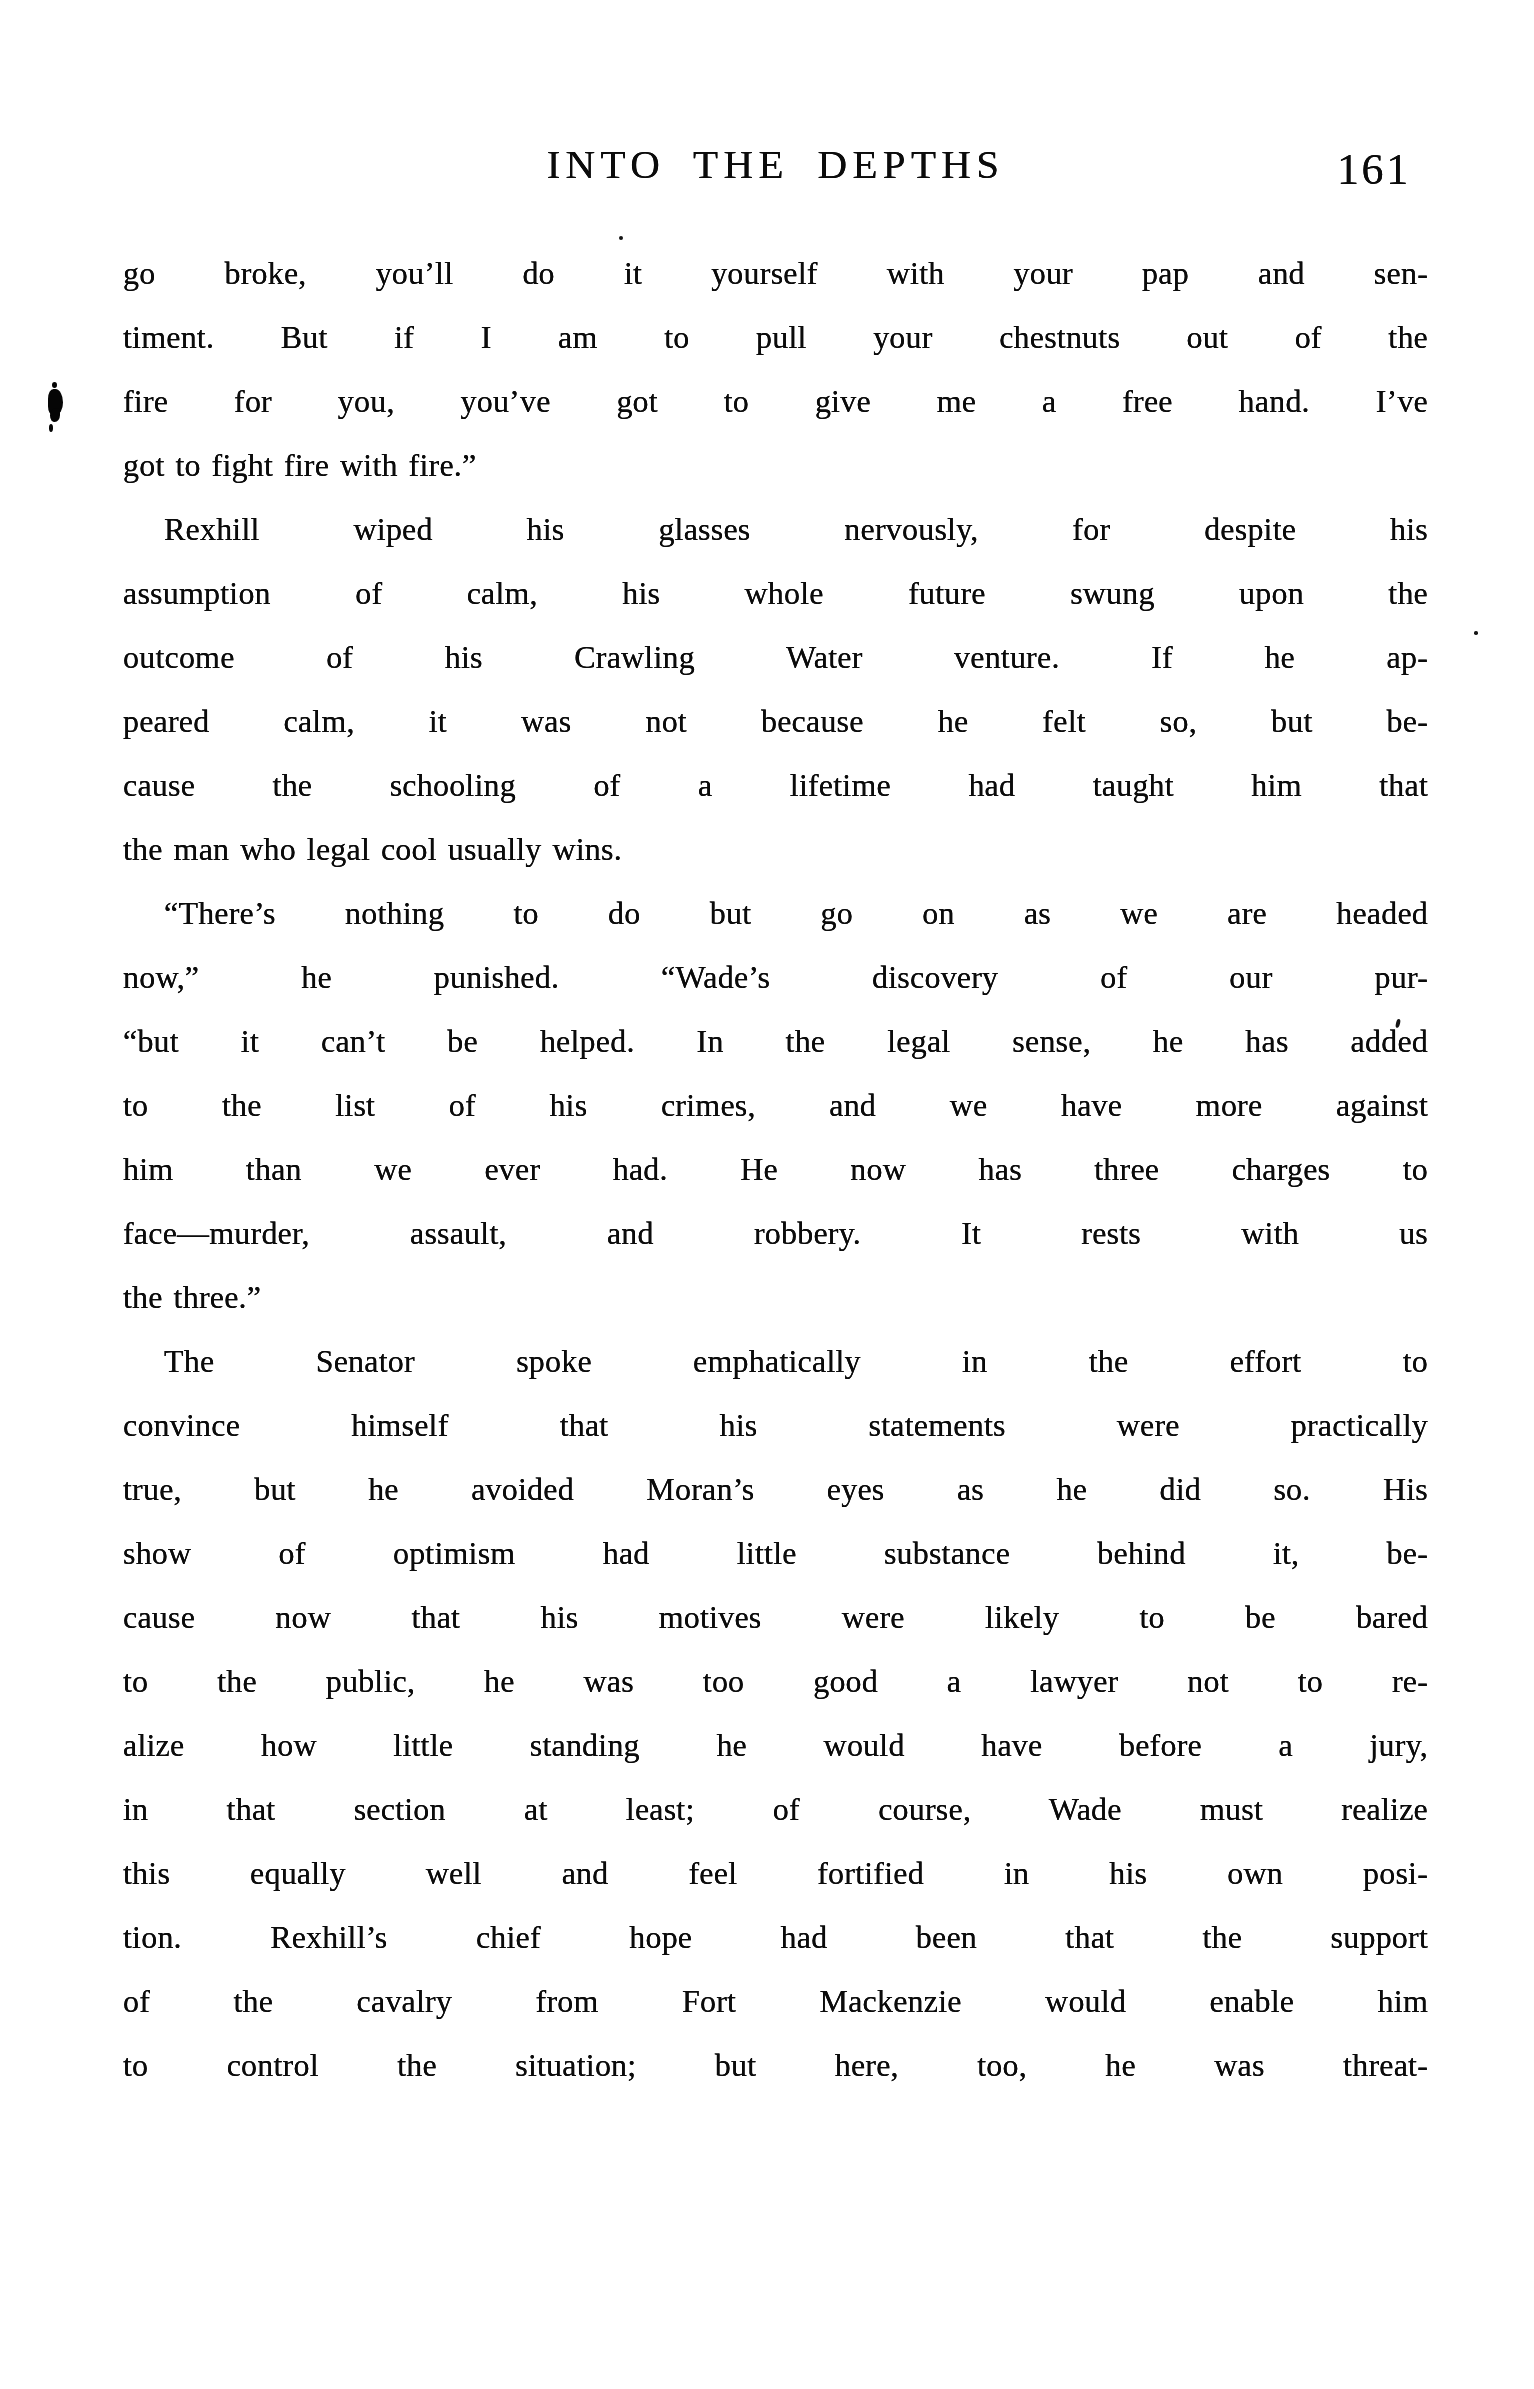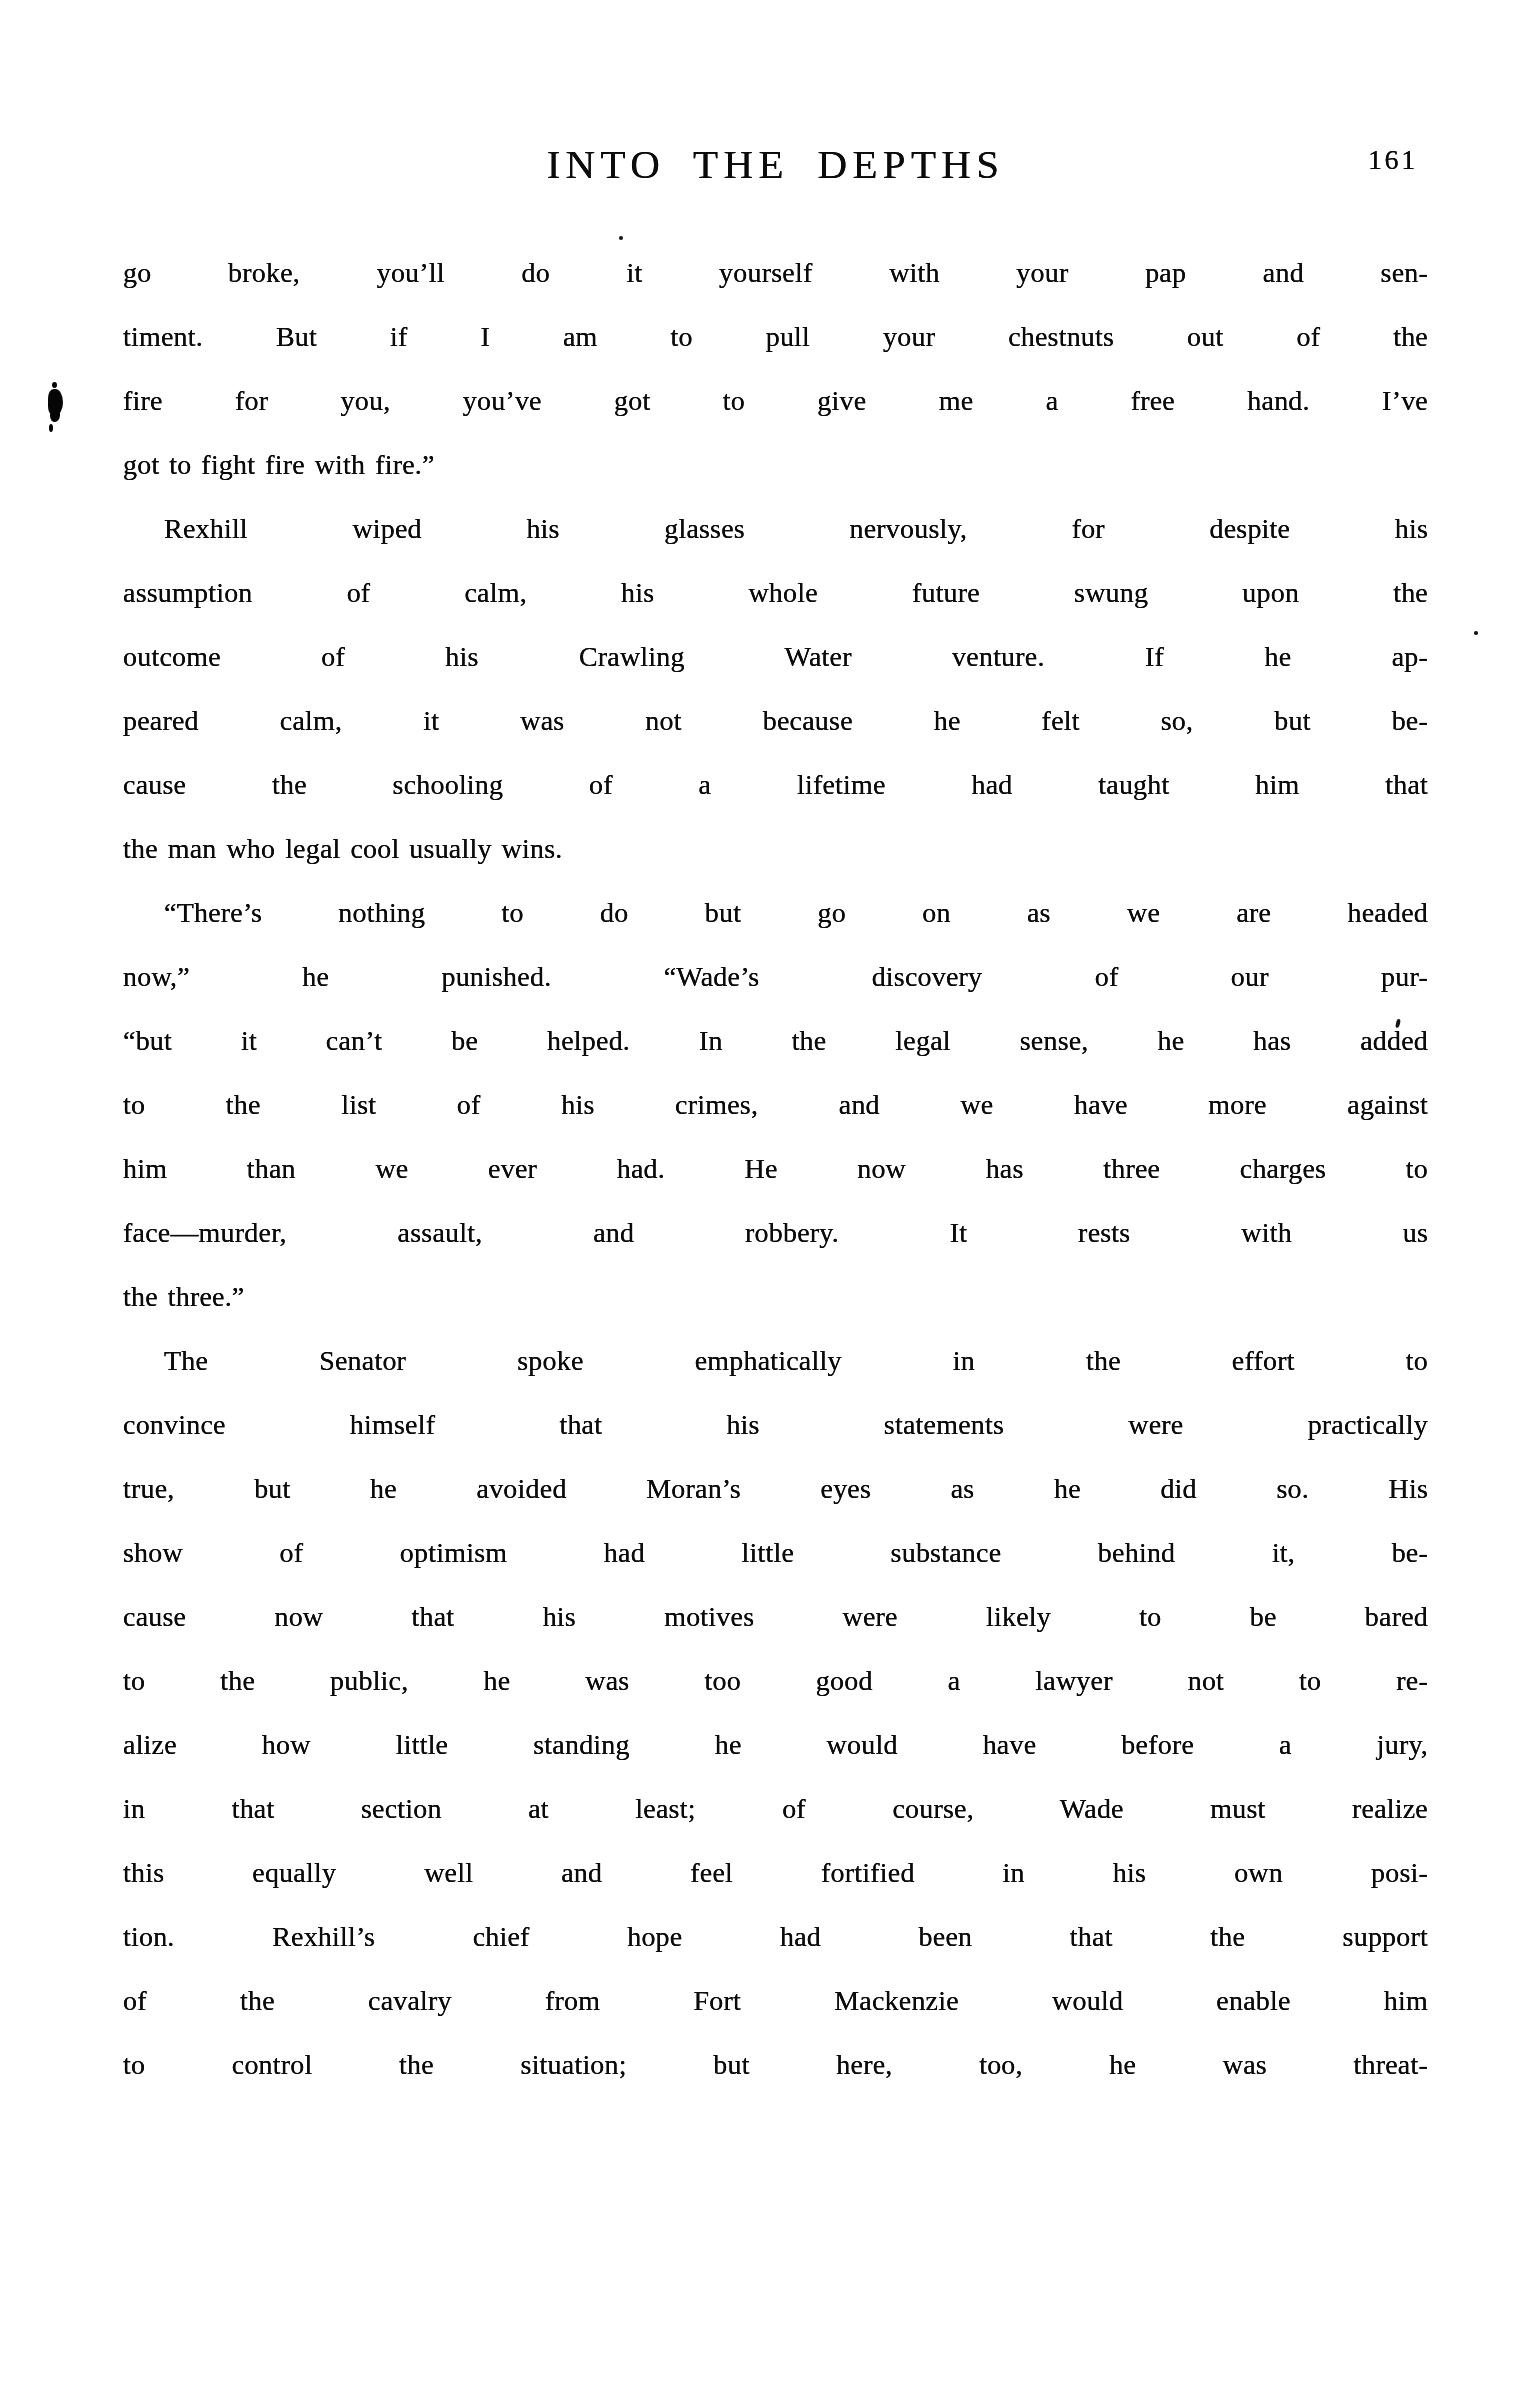--- a/index.html
+++ b/index.html
@@ -21,33 +21,33 @@
   .header-title {
     position:absolute; left:0; right:0; top:0;
     text-align:center;
     font-size:41px;
     letter-spacing:0.13em;
     word-spacing:0.32em;
     text-shadow:0 0 0.5px #000;
     white-space:nowrap;
   }
   .page-number {
-    position:absolute; right:10px; top:3.5px;
-    font-size:28px;
+    position:absolute; right:17px; top:3.5px;
+    font-size:44px;
     letter-spacing:2.7px;
     text-shadow:0 0 0.5px #000;
   }
   
   .body-text {
     position:absolute;
     left:75px; top:241px;
     width:1305px;
   }
   .line {
-    font-size:28px;
+    font-size:32px;
     line-height:64px;
     height:64px;
     letter-spacing:0.2px;
     word-spacing:2.7px;
     text-shadow:0 0 0.5px #000;
   }
   .line.fill {
     text-align:justify;
     text-align-last:justify;
   }

